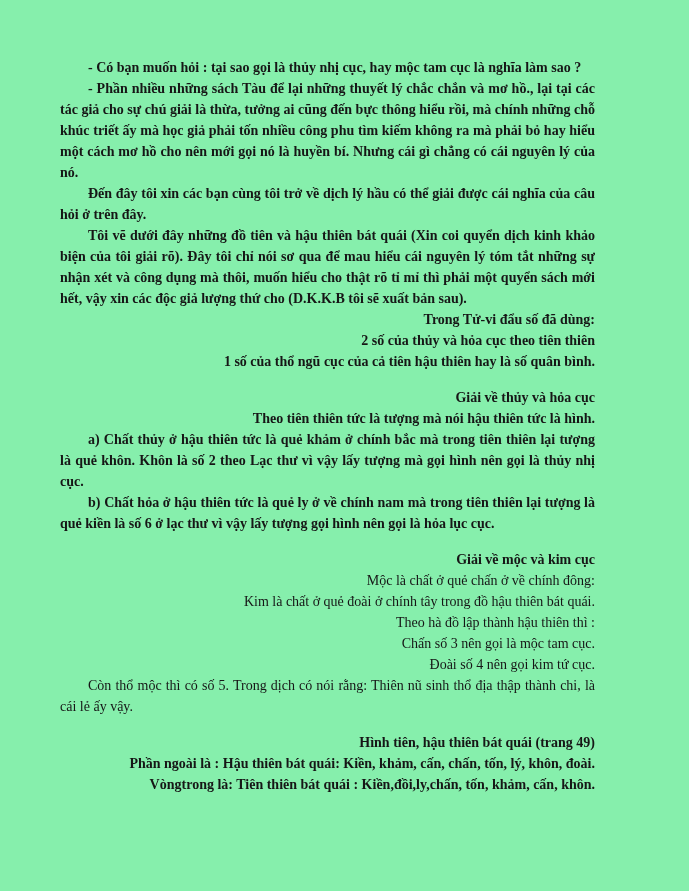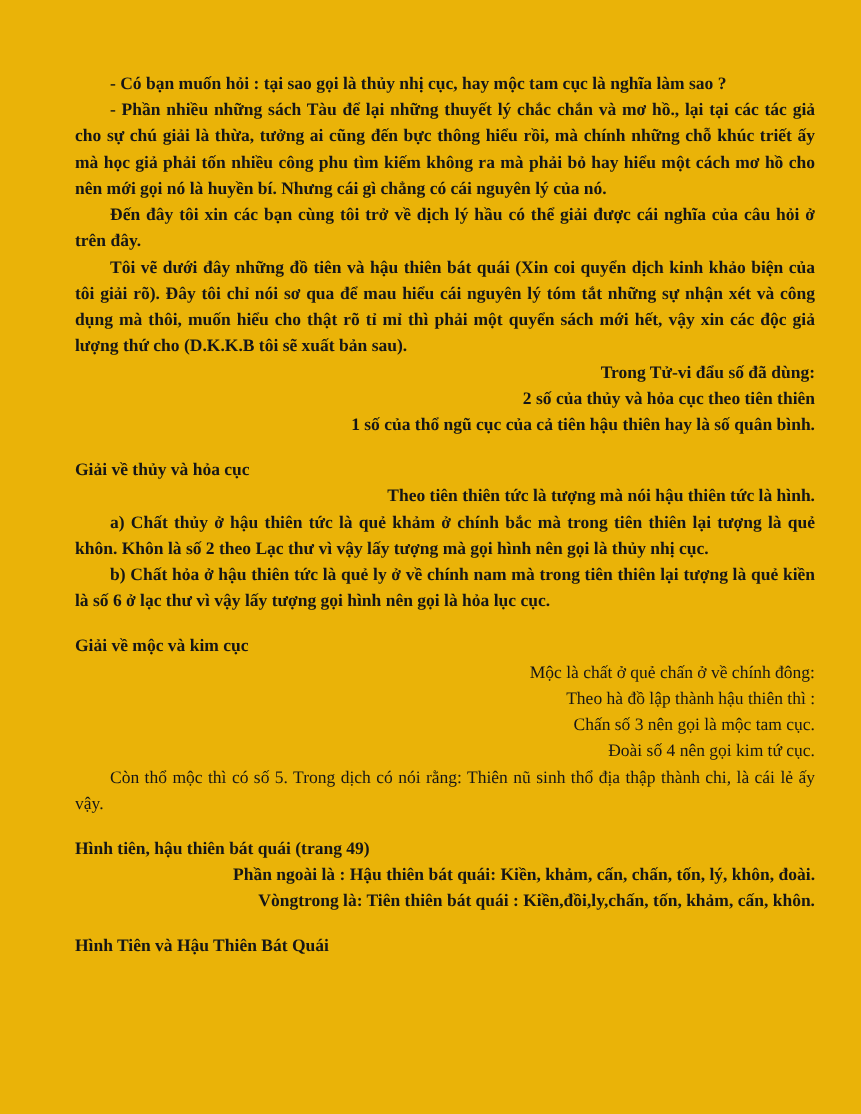--- a/index.html
+++ b/index.html
@@ -5,22 +5,22 @@
   html, body {
     margin: 0;
     padding: 0;
     background: #ffffff;
   }
   .page {
     position: relative;
     width: 689px;
     height: 891px;
     box-sizing: border-box;
-    background: #eab308;
-    padding: 57px 37px 0 60px;
+    background: #86efac;
+    padding: 57px 94px 0 60px;
     font-family: "Liberation Serif", serif;
     font-size: 14px;
     line-height: 21px;
     color: #161616;
     overflow: hidden;
   }
   .para {
     margin: 0;
     text-indent: 28px;
     text-align: justify;
@@ -31,21 +31,21 @@
     text-align: right;
   }
   .bold {
     font-weight: bold;
   }
   .heading {
     margin: 15px 0 0 0;
     font-size: 14px;
     line-height: 21px;
     font-weight: bold;
-    text-align: left;
+    text-align: right;
     text-indent: 0;
   }
 </style>
 </head>
 <body>
 
 <div class="page">
 
   <p class="para bold">- Có bạn muốn hỏi : tại sao gọi là thủy nhị cục, hay mộc tam cục là nghĩa làm sao ?</p>
   <p class="para bold">- Phần nhiều những sách Tàu để lại những thuyết lý chắc chắn và mơ hồ., lại tại các tác giả cho sự chú giải là thừa, tưởng ai cũng đến bực thông hiểu rồi, mà chính những chỗ khúc triết ấy mà học giả phải tốn nhiều công phu tìm kiếm không ra mà phải bỏ hay hiểu một cách mơ hồ cho nên mới gọi nó là huyền bí. Nhưng cái gì chẳng có cái nguyên lý của nó.</p>
@@ -56,24 +56,24 @@
   <div class="line bold">2 số của thủy và hỏa cục theo tiên thiên</div>
   <div class="line bold">1 số của thổ ngũ cục của cả tiên hậu thiên hay là số quân bình.</div>
 
   <h2 class="heading">Giải về thủy và hỏa cục</h2>
   <div class="line bold">Theo tiên thiên tức là tượng mà nói hậu thiên tức là hình.</div>
   <p class="para bold">a) Chất thủy ở hậu thiên tức là quẻ khảm ở chính bắc mà trong tiên thiên lại tượng là quẻ khôn. Khôn là số 2 theo Lạc thư vì vậy lấy tượng mà gọi hình nên gọi là thủy nhị cục.</p>
   <p class="para bold">b) Chất hỏa ở hậu thiên tức là quẻ ly ở về chính nam mà trong tiên thiên lại tượng là quẻ kiền là số 6 ở lạc thư vì vậy lấy tượng gọi hình nên gọi là hỏa lục cục.</p>
 
   <h2 class="heading">Giải về mộc và kim cục</h2>
   <div class="line">Mộc là chất ở quẻ chấn ở về chính đông:</div>
+  <div class="line">Kim là chất ở quẻ đoài ở chính tây trong đồ hậu thiên bát quái.</div>
   <div class="line">Theo hà đồ lập thành hậu thiên thì :</div>
   <div class="line">Chấn số 3 nên gọi là mộc tam cục.</div>
   <div class="line">Đoài số 4 nên gọi kim tứ cục.</div>
   <p class="para">Còn thổ mộc thì có số 5. Trong dịch có nói rằng: Thiên nũ sinh thổ địa thập thành chi, là cái lẻ ấy vậy.</p>
 
   <h2 class="heading">Hình tiên, hậu thiên bát quái (trang 49)</h2>
   <div class="line bold">Phần ngoài là : Hậu thiên bát quái: Kiền, khảm, cấn, chấn, tốn, lý, khôn, đoài.</div>
   <div class="line bold">Vòngtrong là: Tiên thiên bát quái : Kiền,đồi,ly,chấn, tốn, khảm, cấn, khôn.</div>
 
-  <h2 class="heading">Hình Tiên và Hậu Thiên Bát Quái</h2>
 
 </div>
 
 </body></html>

